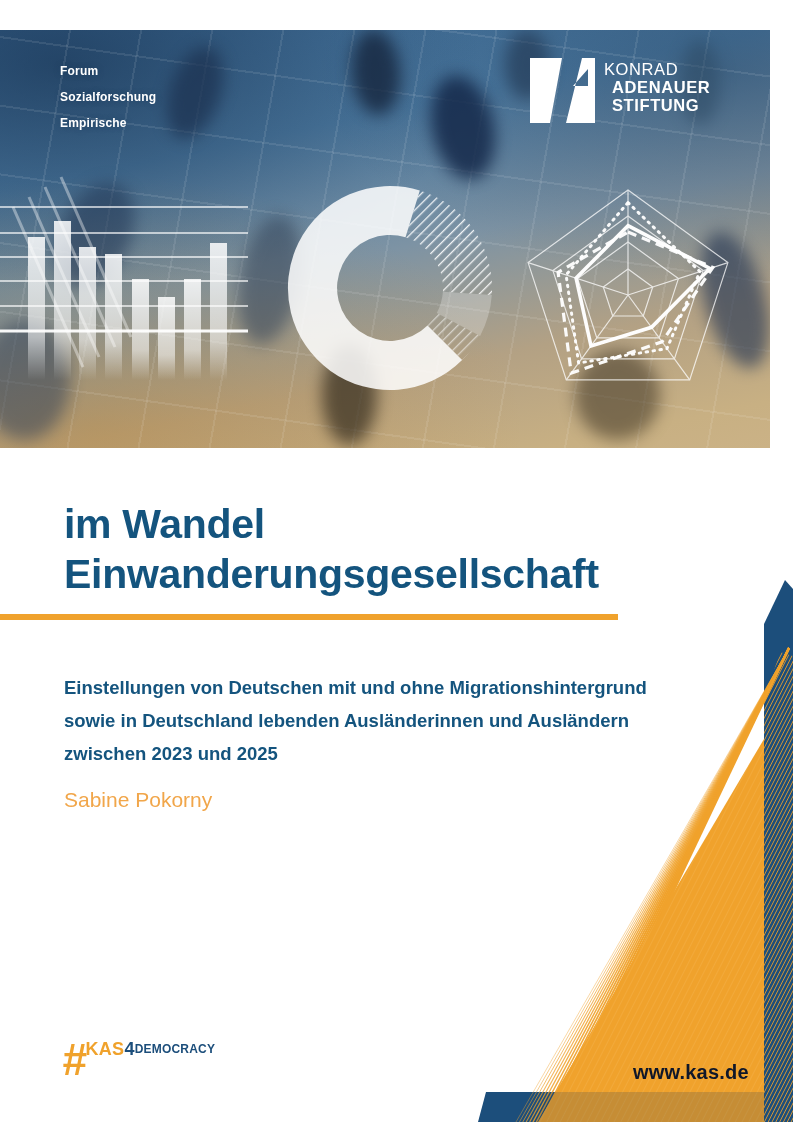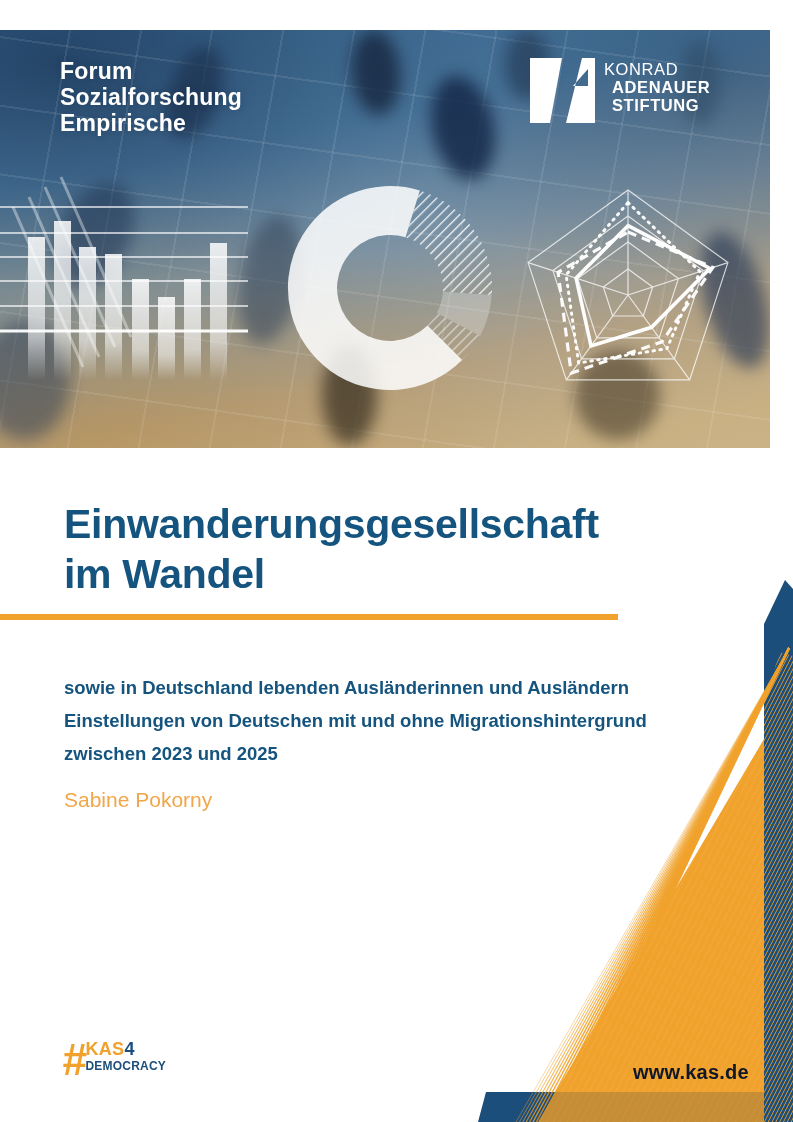--- a/index.html
+++ b/index.html
@@ -24,21 +24,21 @@
       radial-gradient(ellipse at 8% 8%, rgba(12,34,62,.55), transparent 42%),
       radial-gradient(ellipse at 95% 10%, rgba(20,45,75,.35), transparent 40%),
       radial-gradient(ellipse at 12% 95%, rgba(190,130,40,.35), transparent 45%),
       linear-gradient(168deg,#3d6b96 0%,#4d7ba2 28%,#7d93a4 52%,#b3a184 74%,#c8b083 92%,#cbb286 100%);
   }
   .blob{position:absolute;border-radius:50%;filter:blur(8px);}
   .hero-svg{position:absolute;left:0;top:0;}
 
   .program{
     position:absolute;left:60px;top:28px;color:#fff;
-    font-size:23px;font-weight:700;line-height:26px;letter-spacing:.2px;
+    font-size:12px;font-weight:700;line-height:26px;letter-spacing:.2px;
     text-shadow:0 0 6px rgba(20,50,80,.35);
   }
   .kas-logo{position:absolute;left:530px;top:28px;display:flex;align-items:flex-start;}
   .kas-logo-mark{width:65px;height:65px;display:block;}
   .kas-logo-text{margin-left:9px;color:#fff;font-size:16.5px;line-height:18px;letter-spacing:.6px;margin-top:2px;}
   .kas-logo-text .lt1{font-weight:400;}
   .kas-logo-text .lt2,.kas-logo-text .lt3{font-weight:700;margin-left:8px;}
 
   
   .title{
@@ -61,21 +61,21 @@
     position:absolute;left:633px;top:1061px;z-index:2;color:#0f172a;
     font-size:20px;font-weight:700;letter-spacing:.2px;
   }
 
   
   .campaign{position:absolute;left:62px;top:1041px;display:flex;align-items:flex-start;z-index:2;}
   .campaign .hash{
     color:var(--orange,#F0A22C);font-size:44px;font-weight:700;font-style:italic;
     line-height:38px;margin-right:1px;letter-spacing:-2px;
   }
-  .campaign .lines{display:flex;flex-direction:column;}
+  .campaign .lines{display:flex;flex-direction:row;}
   .campaign .l1{font-size:18px;font-weight:700;line-height:17px;letter-spacing:.3px;}
   .campaign .l1 .kas{color:var(--orange,#F0A22C);}
   .campaign .l1 .four{color:var(--navy,#1C4E7B);}
   .campaign .l2{font-size:12px;font-weight:700;line-height:17px;color:var(--navy,#1C4E7B);letter-spacing:.2px;}
 </style>
 </head>
 <body>
 
 <div class="page">
 
@@ -172,29 +172,29 @@
       </svg>
       <div class="kas-logo-text">
         <div class="lt1">KONRAD</div>
         <div class="lt2">ADENAUER</div>
         <div class="lt3">STIFTUNG</div>
       </div>
     </div>
   </div>
 
   <h1 class="title">
+    <div>im Wandel</div>
     <div>Einwanderungsgesellschaft</div>
-    <div>im Wandel</div>
   </h1>
 
   <div class="rule"></div>
 
   <div class="subtitle">
+    <div>Einstellungen von Deutschen mit und ohne Migrationshintergrund</div>
     <div>sowie in Deutschland lebenden Ausländerinnen und Ausländern</div>
-    <div>Einstellungen von Deutschen mit und ohne Migrationshintergrund</div>
     <div>zwischen 2023 und 2025</div>
   </div>
 
   <div class="author">Sabine Pokorny</div>
 
   <svg class="decor-svg" width="793" height="1122" viewBox="0 0 793 1122">
     <defs>
       <pattern id="orangeHatch" width="3.4" height="8" patternUnits="userSpaceOnUse" patternTransform="rotate(27)">
         <rect width="3.4" height="8" fill="none"></rect>
         <line x1="0" y1="0" x2="0" y2="8" stroke="#E89C2A" stroke-width="1.6"></line>

